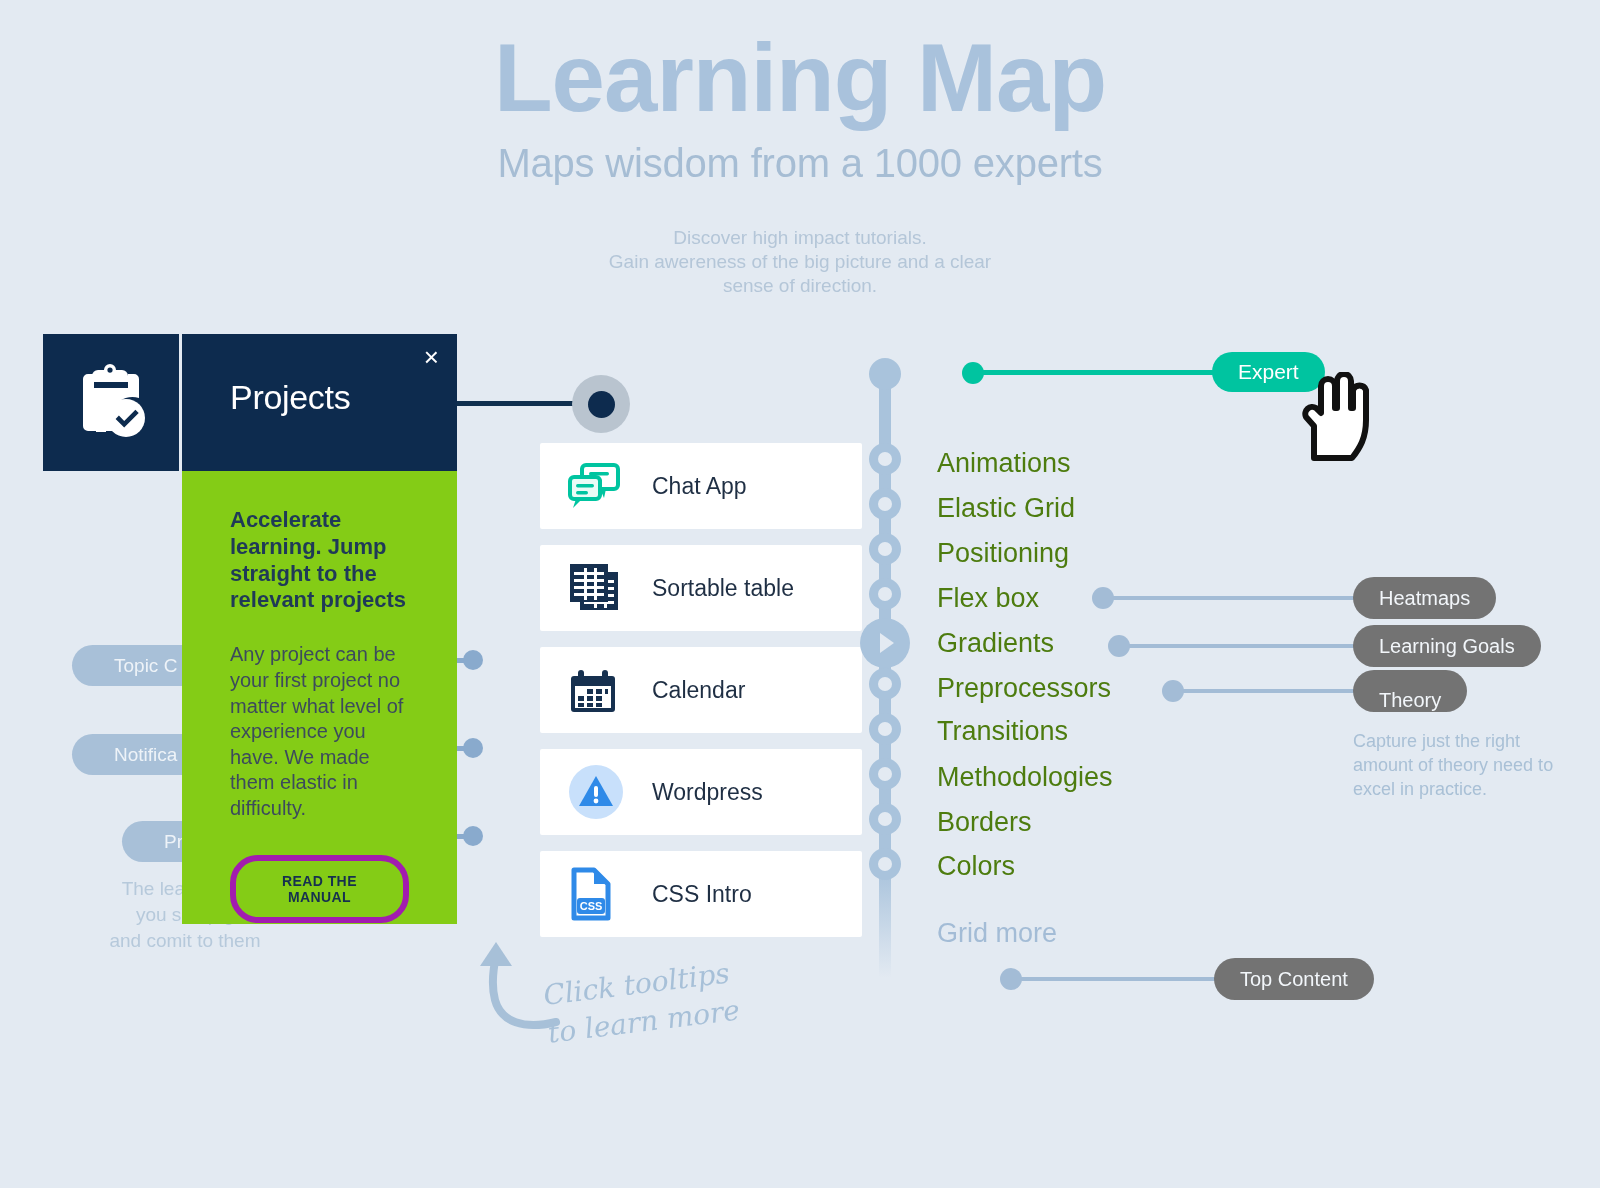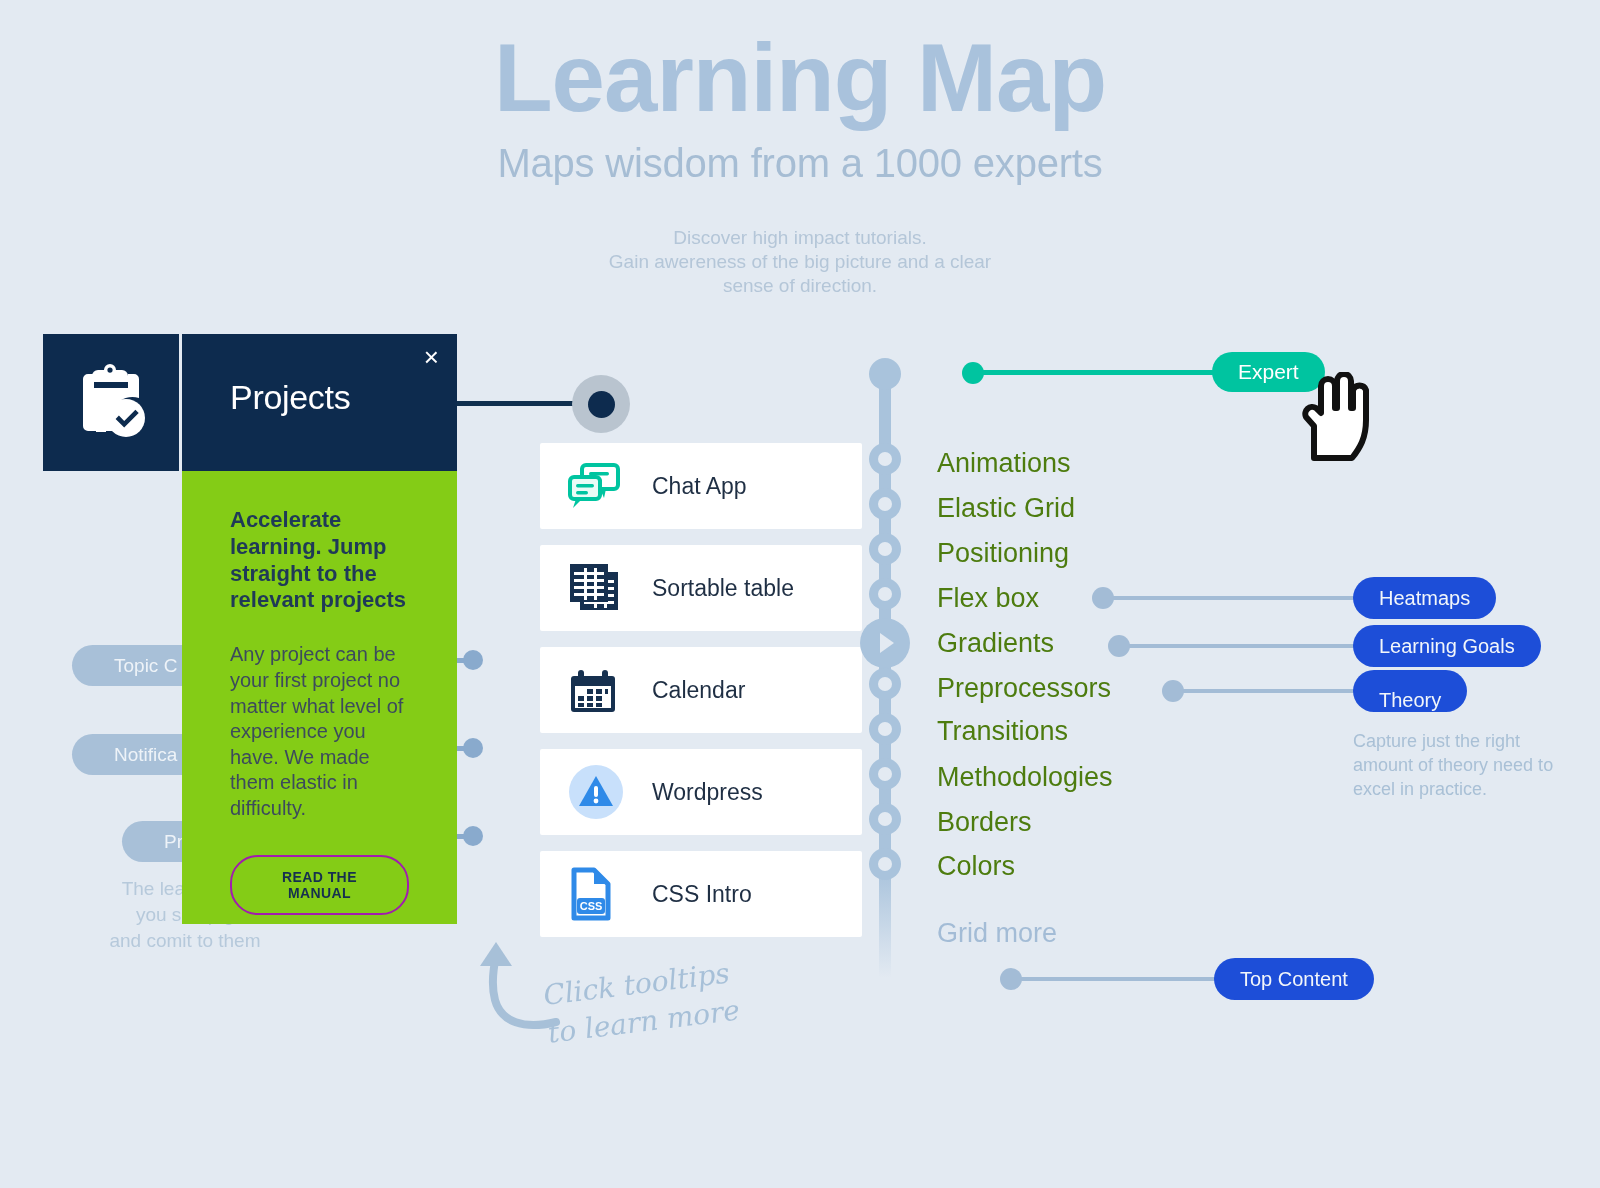--- a/index.html
+++ b/index.html
@@ -48,21 +48,21 @@
     background: #84cc16; padding: 36px 48px 0 48px;
   }
   .tip-h {
     font-size: 22px; font-weight: 700; color: #1f3a57; line-height: 1.22;
   }
   .tip-p {
     font-size: 20px; color: #3c4b5c; line-height: 1.28; margin-top: 28px;
   }
   .tip-btn {
     margin-top: 34px; display: inline-block;
-    border: 2px solid #a21caf; border-radius: 28px;
+    border: 6px solid #a21caf; border-radius: 28px;
     padding: 12px 18px; font-size: 14px; font-weight: 700;
     color: #16304f; letter-spacing: .4px; background: none; cursor: pointer;
     font-family: "Liberation Sans", sans-serif;
   }
   .tip-line {
     position: absolute; left: 457px; top: 401px; width: 145px; height: 5px;
     background: #10304f;
   }
   .tip-node-halo {
     position: absolute; left: 572px; top: 375px; width: 58px; height: 58px;
@@ -129,21 +129,21 @@
   .topic {
     position: absolute; left: 937px; font-size: 27px; color: #4d7c0f;
     white-space: nowrap;
   }
   .showmore { position: absolute; left: 937px; top: 918px; font-size: 27px; color: #a3bcd6; }
 
   
   .br-dot { position: absolute; width: 22px; height: 22px; border-radius: 50%; background: #a3bcd6; }
   .br-line { position: absolute; height: 4px; background: #a3bcd6; }
   .br-pill {
-    position: absolute; height: 42px; border-radius: 21px; background: #1d4ed8;
+    position: absolute; height: 42px; border-radius: 21px; background: #737373;
     color: #f2f6fa; font-size: 20px; display: flex; align-items: center;
     justify-content: center; padding: 0 26px; white-space: nowrap;
   }
   .br-note {
     position: absolute; left: 1353px; top: 730px; width: 230px;
     font-size: 18px; color: #a9c0d6; line-height: 1.33;
   }
 
   
   .ex-dot {

